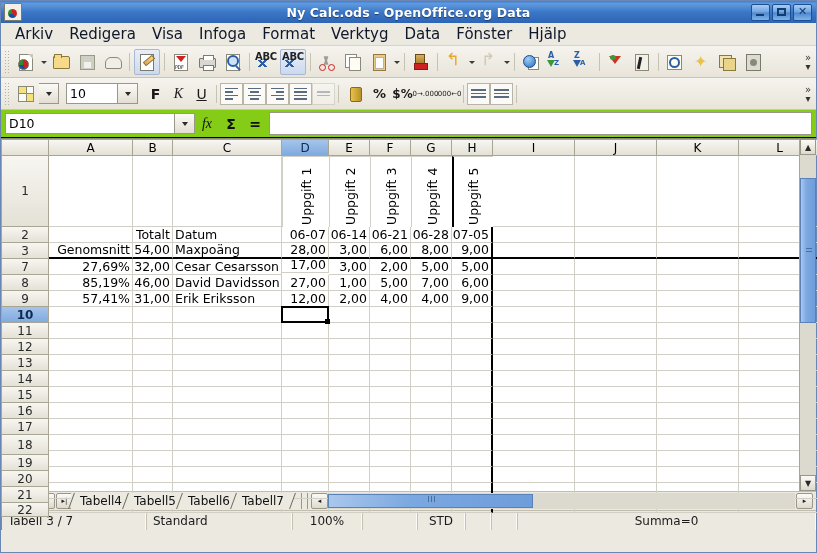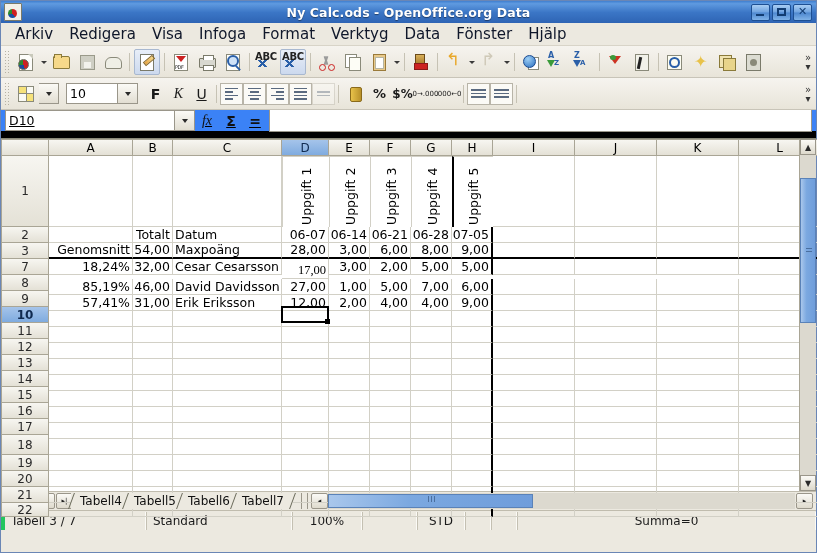--- a/index.html
+++ b/index.html
@@ -140,21 +140,21 @@
   .alignb{width:23px;height:22px;flex:0 0 auto;display:flex;flex-direction:column;justify-content:center;
           gap:2px;padding:3px 4px;box-sizing:border-box;}
   .alignb u{display:block;height:1.5px;background:#5a6a80;text-decoration:none;}
   .alignb.l u:nth-child(2),.alignb.l u:nth-child(4){width:62%;}
   .alignb.c u:nth-child(2),.alignb.c u:nth-child(4){width:62%;margin:0 auto;}
   .alignb.r u:nth-child(2),.alignb.r u:nth-child(4){width:62%;margin-left:auto;}
   .alignb.b{border:1px solid #b8b4a8;background:#fbfaf6;}
 
   
   #fbar{display:flex;align-items:center;height:28px;padding:2px 4px;box-sizing:border-box;
-        background:#3b82f6;border-bottom:7px solid #000000;text-decoration:underline;}
+        background:#84cc16;border-bottom:1px solid #000000;}
   #namebox{width:170px;height:21px;}
   #fbar .fico{width:24px;text-align:center;font-size:14px;color:#111;flex:0 0 auto;}
   #fbar .fx{font-style:italic;font-family:"Liberation Serif",serif;font-size:14px;}
   #finput{flex:1;height:21px;border:1px solid #9a968a;background:#fff;margin-left:2px;}
   #finput input{width:100%;height:100%;border:none;outline:none;box-sizing:border-box;padding:0 3px;
     font-family:inherit;font-size:12.5px;}
 
   
   #gridwrap{position:relative;height:352px;background:#fff;border-top:1px solid #8a8a7a;}
   #colhead{position:absolute;left:0;top:0;display:flex;height:17px;}
@@ -201,21 +201,21 @@
     border-left:1px solid #6a6a5a;transform:skewX(-20deg);}
   .stab::after{content:"";position:absolute;right:0;top:0;bottom:0;width:10px;
     border-right:1px solid #6a6a5a;transform:skewX(-20deg);}
   .tabsplit{width:5px;height:16px;background:#ece9e0;border-left:1px solid #9a968a;border-right:1px solid #9a968a;margin:0 2px;flex:0 0 auto;}
 
   
   #status{display:flex;align-items:center;height:20px;background:#ece9e0;border-top:1px solid #c0bcae;
           font-size:12px;color:#1a1a1a;}
   #status .sp{height:18px;box-sizing:border-box;display:flex;align-items:center;padding:0 6px;
     border-left:1px solid #c4c0b2;border-right:1px solid #fbfaf6;}
-  #status .sp.first{border-left:4px solid #22c55e;}
+  #status .sp.first{border-left:1px solid #22c55e;}
 </style>
 </head>
 <body>
 
 <div id="app">
 
   <div id="titlebar">
     <span class="appicon"></span>
     <span class="ttl">Ny Calc.ods - OpenOffice.org Data</span>
     <span id="winbtns">
@@ -564,24 +564,24 @@
           <div class="cell r thickbottom" style="width: 41px; height: 16px;">3,00</div>
           <div class="cell r thickbottom" style="width: 41px; height: 16px;">6,00</div>
           <div class="cell r thickbottom" style="width: 41px; height: 16px;">8,00</div>
           <div class="cell r thickbottom thickright" style="width: 41px; height: 16px;">9,00</div>
           <div class="cell thickbottom" style="width: 82px; height: 16px;"></div>
           <div class="cell thickbottom" style="width: 82px; height: 16px;"></div>
           <div class="cell thickbottom" style="width: 82px; height: 16px;"></div>
           <div class="cell thickbottom" style="width: 82px; height: 16px;"></div>
         </div>
         <div class="row">
-          <div class="cell r" style="width: 84px; height: 16px;">18,24%</div>
+          <div class="cell r" style="width: 84px; height: 16px;">27,69%</div>
           <div class="cell r" style="width: 40px; height: 16px;">32,00</div>
           <div class="cell" style="width: 109px; height: 16px;">Cesar Cesarsson</div>
-          <div class="cell r" style="width: 47px; height: 20px; font-family: Liberation Serif, serif;">17,00</div>
+          <div class="cell r" style="width: 47px; height: 14px;">17,00</div>
           <div class="cell r" style="width: 41px; height: 16px;">3,00</div>
           <div class="cell r" style="width: 41px; height: 16px;">2,00</div>
           <div class="cell r" style="width: 41px; height: 16px;">5,00</div>
           <div class="cell r thickright" style="width: 41px; height: 16px;">5,00</div>
           <div class="cell" style="width: 82px; height: 16px;"></div>
           <div class="cell" style="width: 82px; height: 16px;"></div>
           <div class="cell" style="width: 82px; height: 16px;"></div>
           <div class="cell" style="width: 82px; height: 16px;"></div>
         </div>
         <div class="row">

